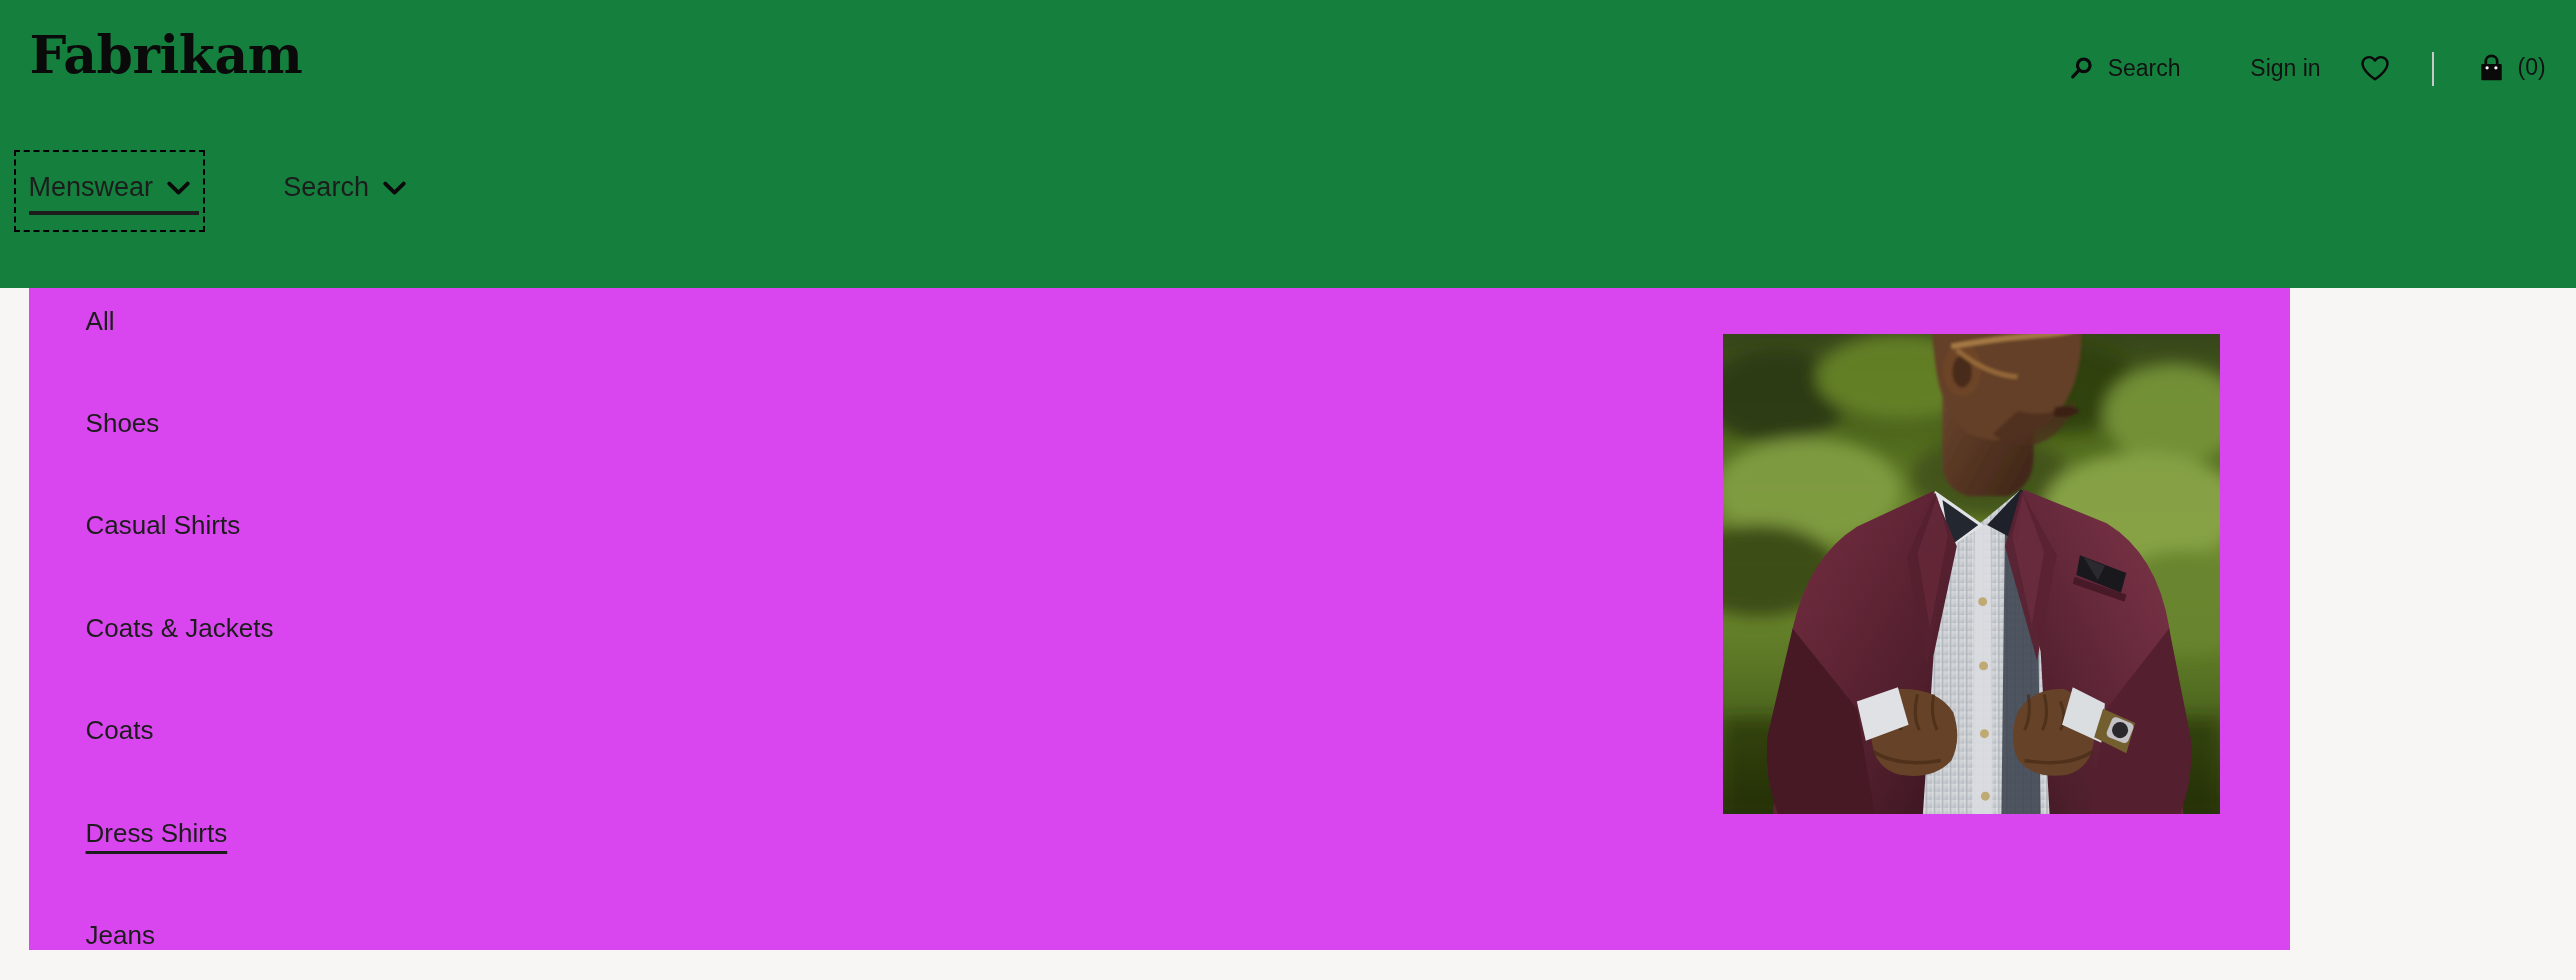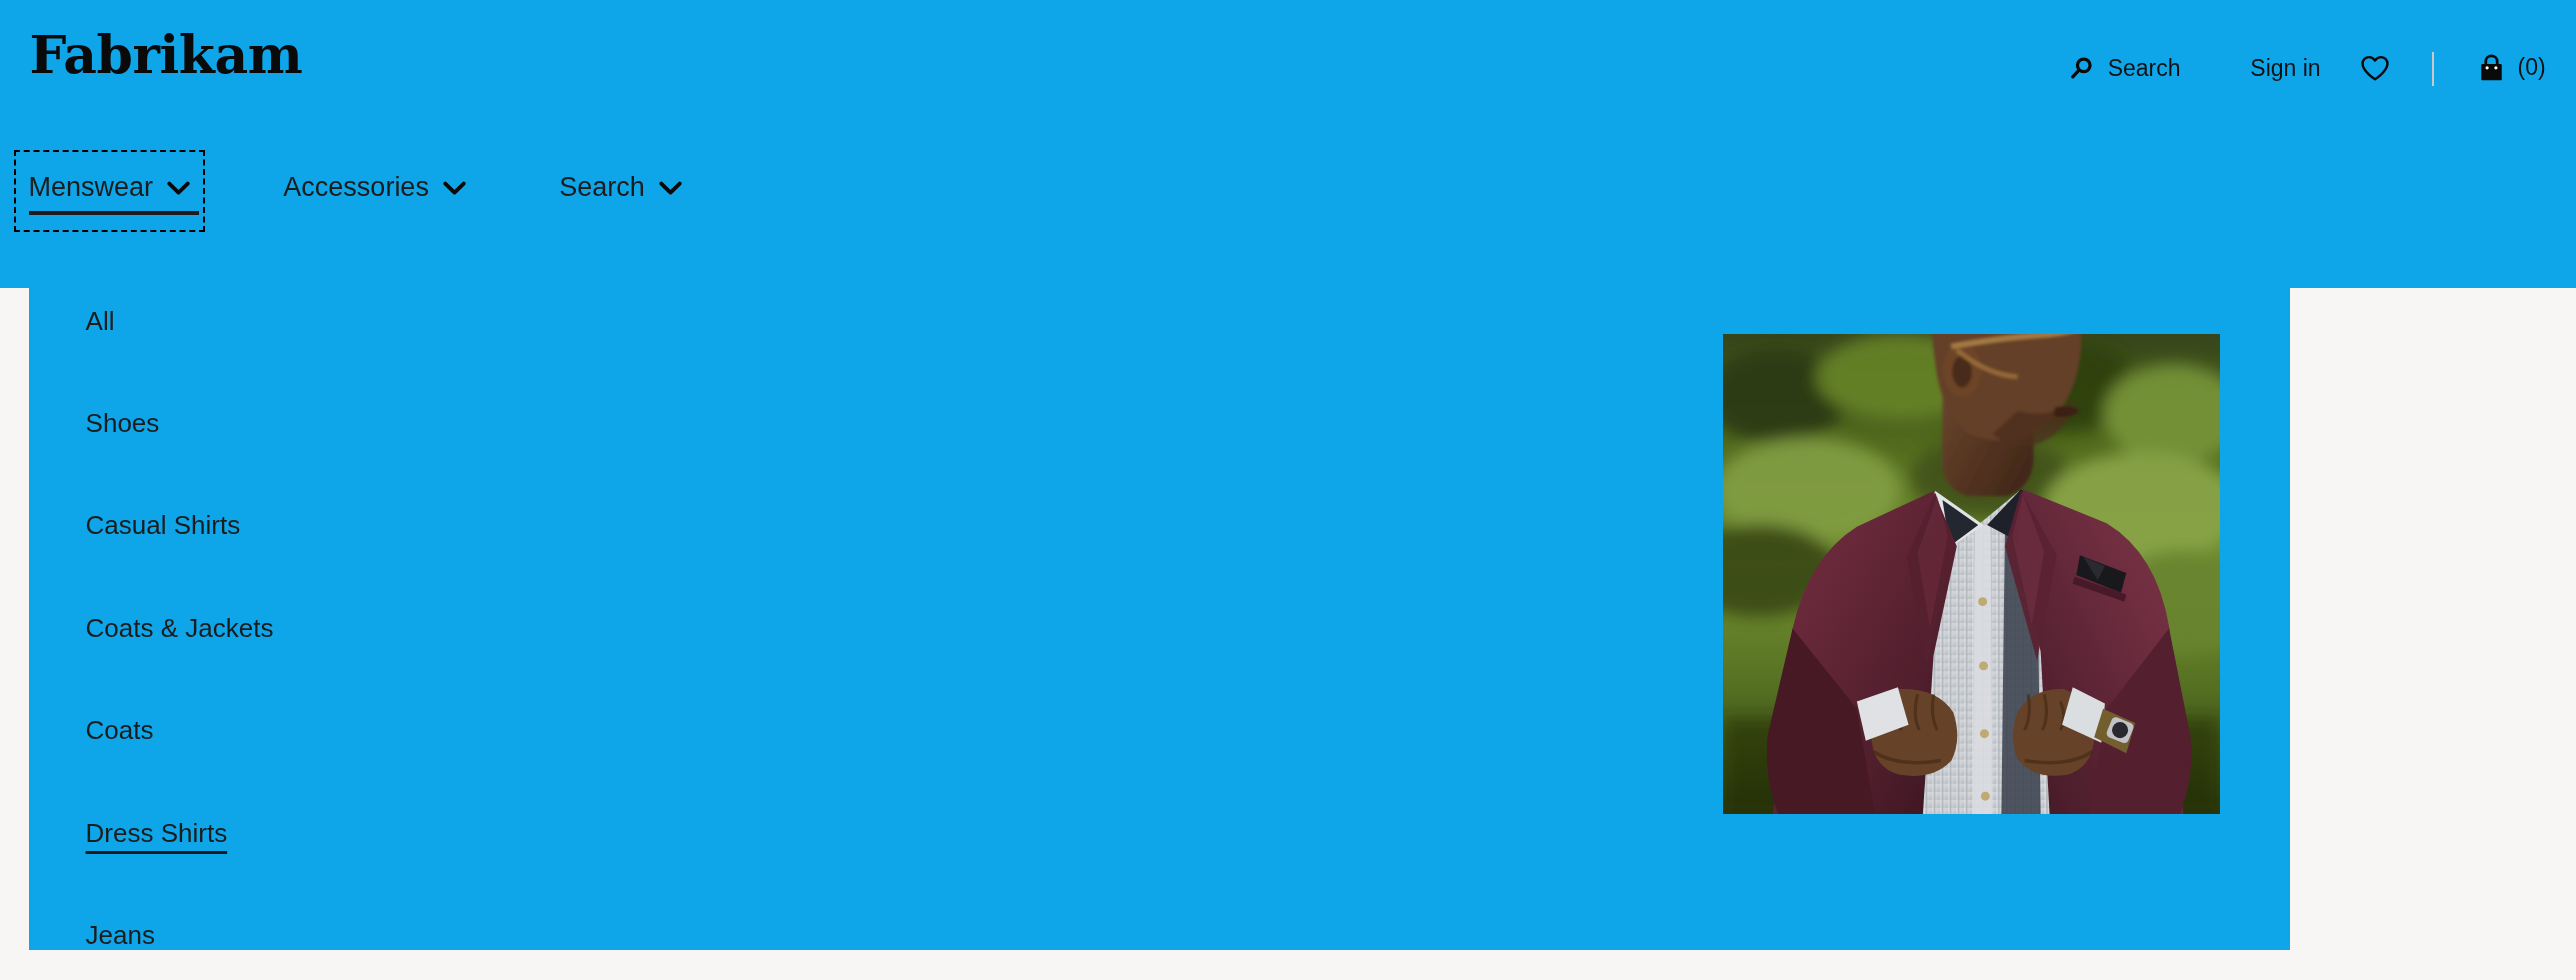--- a/index.html
+++ b/index.html
@@ -24,21 +24,21 @@
     background: #ffffff;
   }
 
   
   .header {
     position: absolute;
     left: 0;
     top: 0;
     width: 2576px;
     height: 288px;
-    background: #0ea5e9;
+    background: #15803d;
     z-index: 30;
   }
 
   .brand {
     position: absolute;
     left: 29.5px;
     top: 28.6px;
     font-family: "DejaVu Serif", "Liberation Serif", serif;
     font-size: 52px;
     font-weight: 700;
@@ -134,21 +134,21 @@
     background: #f7f6f4;
     z-index: 5;
   }
 
   .panel {
     position: absolute;
     left: 28.6px;
     top: 288px;
     width: 2261px;
     height: 662px;
-    background: #0ea5e9;
+    background: #d946ef;
     z-index: 10;
     overflow: hidden;
   }
 
   .panel-list {
     position: absolute;
     left: 57px;
     top: 9px;
     width: 803px;
   }
@@ -242,28 +242,20 @@
       <div class="nav-item first focused">
         <span>Menswear</span>
         <span class="chev">
           <svg class="icon-svg" width="23" height="15" viewBox="0 0 20 13" fill="none">
             <path d="M2 2.2 L10 10 L18 2.2" stroke="#0a0a0a" stroke-width="3.4" stroke-linecap="round" stroke-linejoin="round" fill="none"></path>
           </svg>
         </span>
         <span class="nav-underline"></span>
       </div>
 
-      <div class="nav-item">
-        <span>Accessories</span>
-        <span class="chev">
-          <svg class="icon-svg" width="23" height="15" viewBox="0 0 20 13" fill="none">
-            <path d="M2 2.2 L10 10 L18 2.2" stroke="#0a0a0a" stroke-width="3.4" stroke-linecap="round" stroke-linejoin="round" fill="none"></path>
-          </svg>
-        </span>
-      </div>
 
 
       <div class="nav-item">
         <span>Search</span>
         <span class="chev">
           <svg class="icon-svg" width="23" height="15" viewBox="0 0 20 13" fill="none">
             <path d="M2 2.2 L10 10 L18 2.2" stroke="#0a0a0a" stroke-width="3.4" stroke-linecap="round" stroke-linejoin="round" fill="none"></path>
           </svg>
         </span>
       </div>

